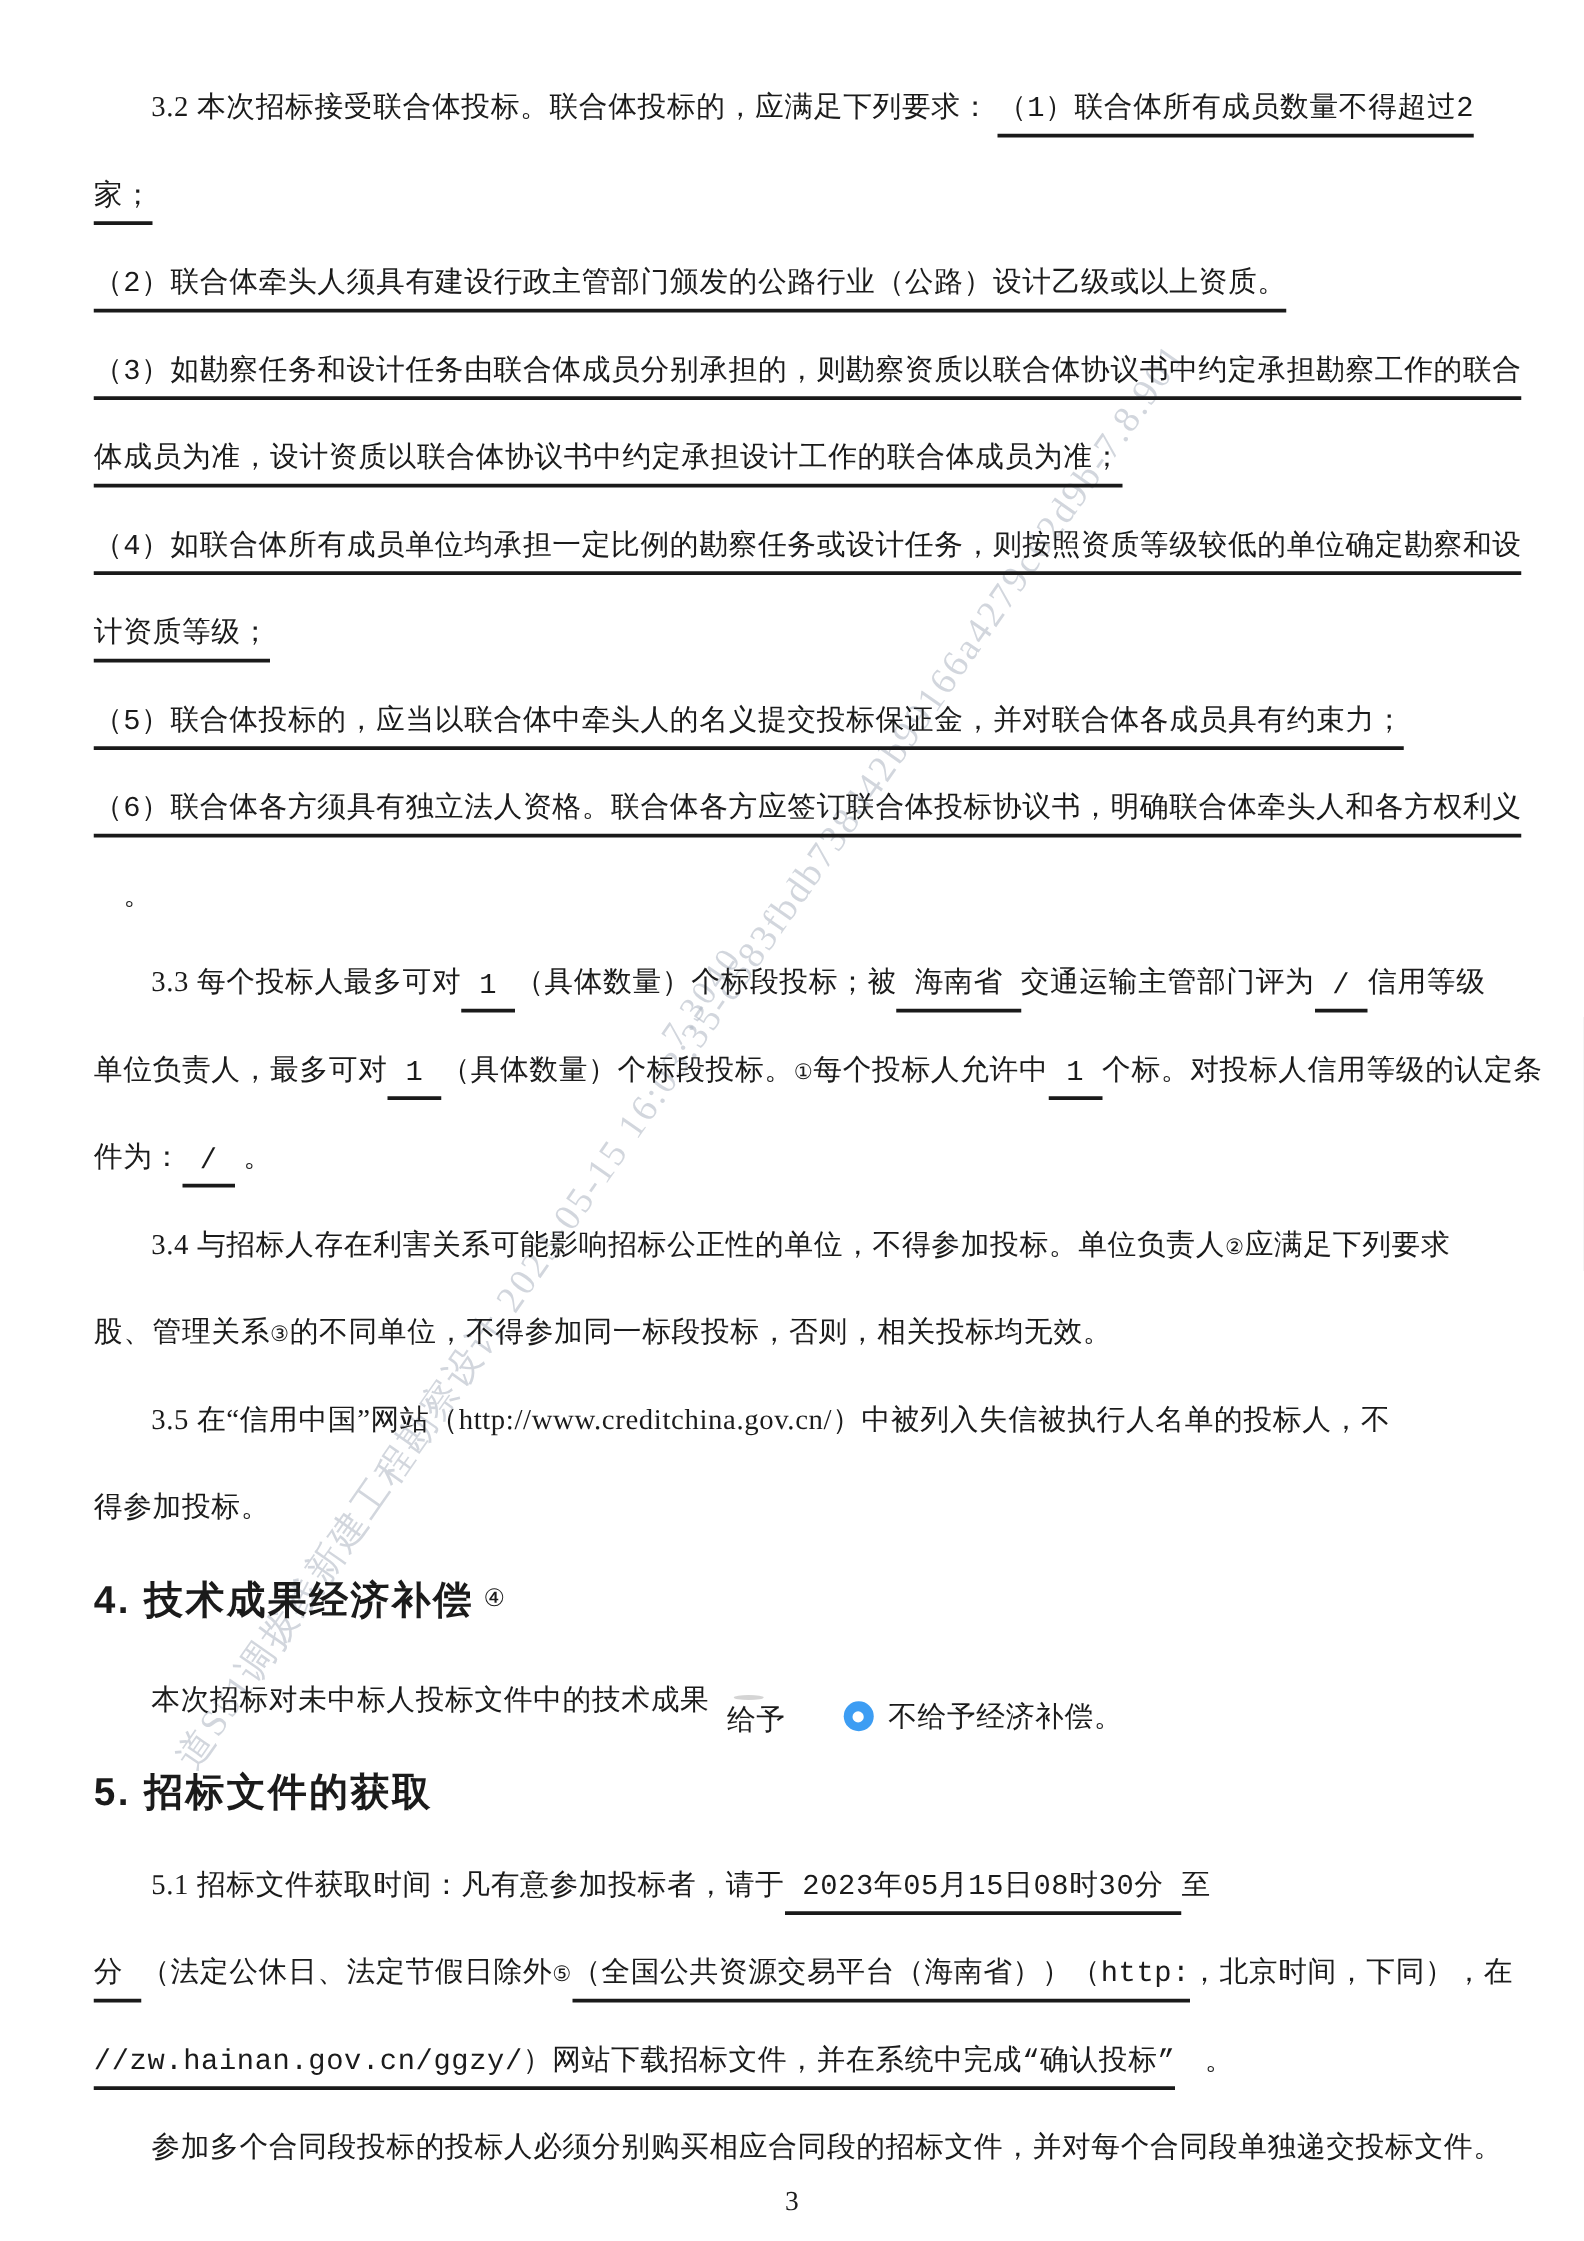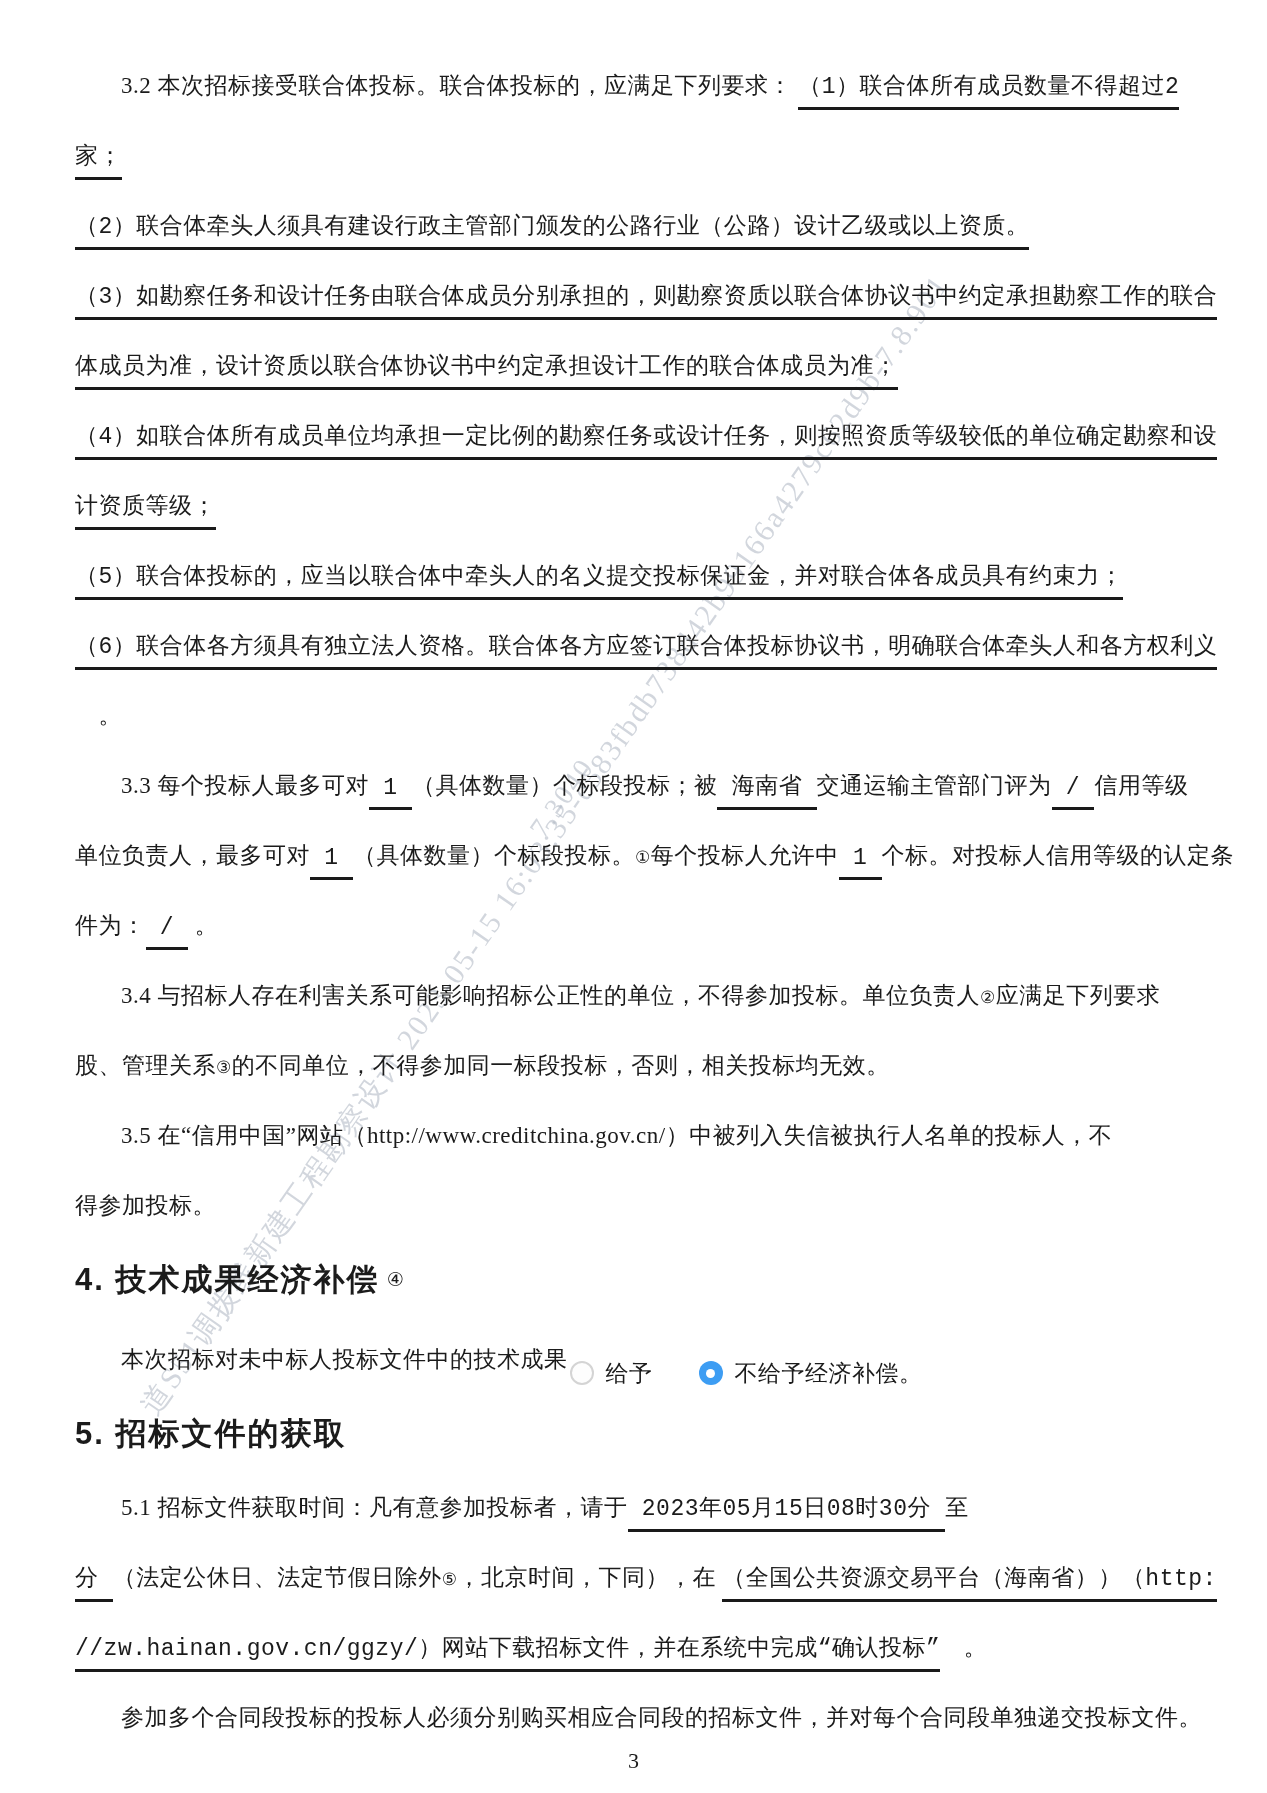--- a/index.html
+++ b/index.html
@@ -49,21 +49,21 @@
   .line.h .seg{padding-bottom:4px;}
   .line.h .seg.sup{font-weight:400;font-size:.62em;top:-10px;}
   .line.radio-line{height:76px;}
   .radio-option{
     display:inline-flex;
     align-items:center;
     height:34px;
     margin-bottom:-6px;
     cursor:pointer;
   }
-  .radio-option.first{margin-left:2px;}
+  .radio-option.first{margin-left:2px;flex-direction:column;}
   .radio-option.second{margin-left:46px;}
   .radio{
     display:inline-block;
     width:24px;height:24px;
     border-radius:50%;
     box-sizing:border-box;
     border:2px solid #d4d4d4;
     background:#fdfdfd;
     position:relative;
   }
@@ -187,22 +187,22 @@
       </div>
       <div class="line indent">
         <span class="seg">5.1 招标文件获取时间：凡有意参加投标者，请于</span>
         <span class="seg u"> 2023年05月15日08时30分 </span>
         <span class="seg">至</span>
       </div>
       <div class="line">
         <span class="seg u">分 </span>
         <span class="seg">（法定公休日、法定节假日除外</span>
         <span class="seg sup">⑤</span>
+        <span class="seg u">（全国公共资源交易平台（海南省））（http:</span>
         <span class="seg">，北京时间，下同），在 </span>
-        <span class="seg u">（全国公共资源交易平台（海南省））（http:</span>
       </div>
       <div class="line">
         <span class="seg u">//zw.hainan.gov.cn/ggzy/）网站下载招标文件，并在系统中完成“确认投标”</span>
         <span class="seg">　。</span>
       </div>
       <div class="line indent">
         <span class="seg">参加多个合同段投标的投标人必须分别购买相应合同段的招标文件，并对每个合同段单独递交投标文件。</span>
       </div>
     </div>
 

